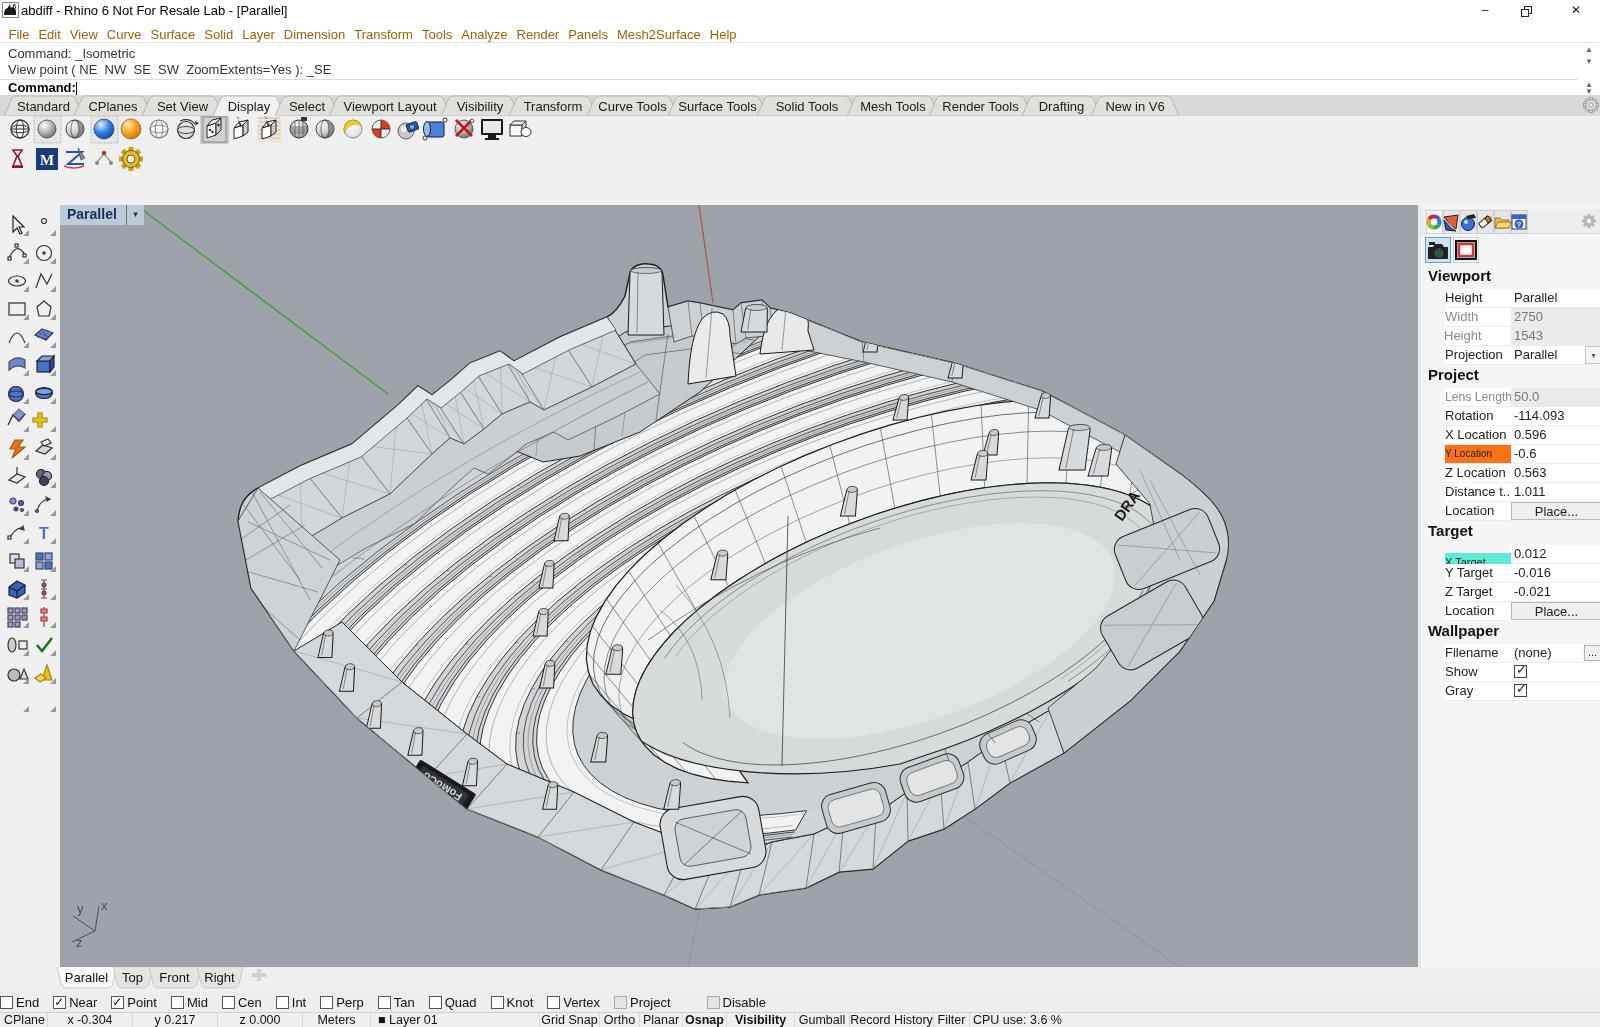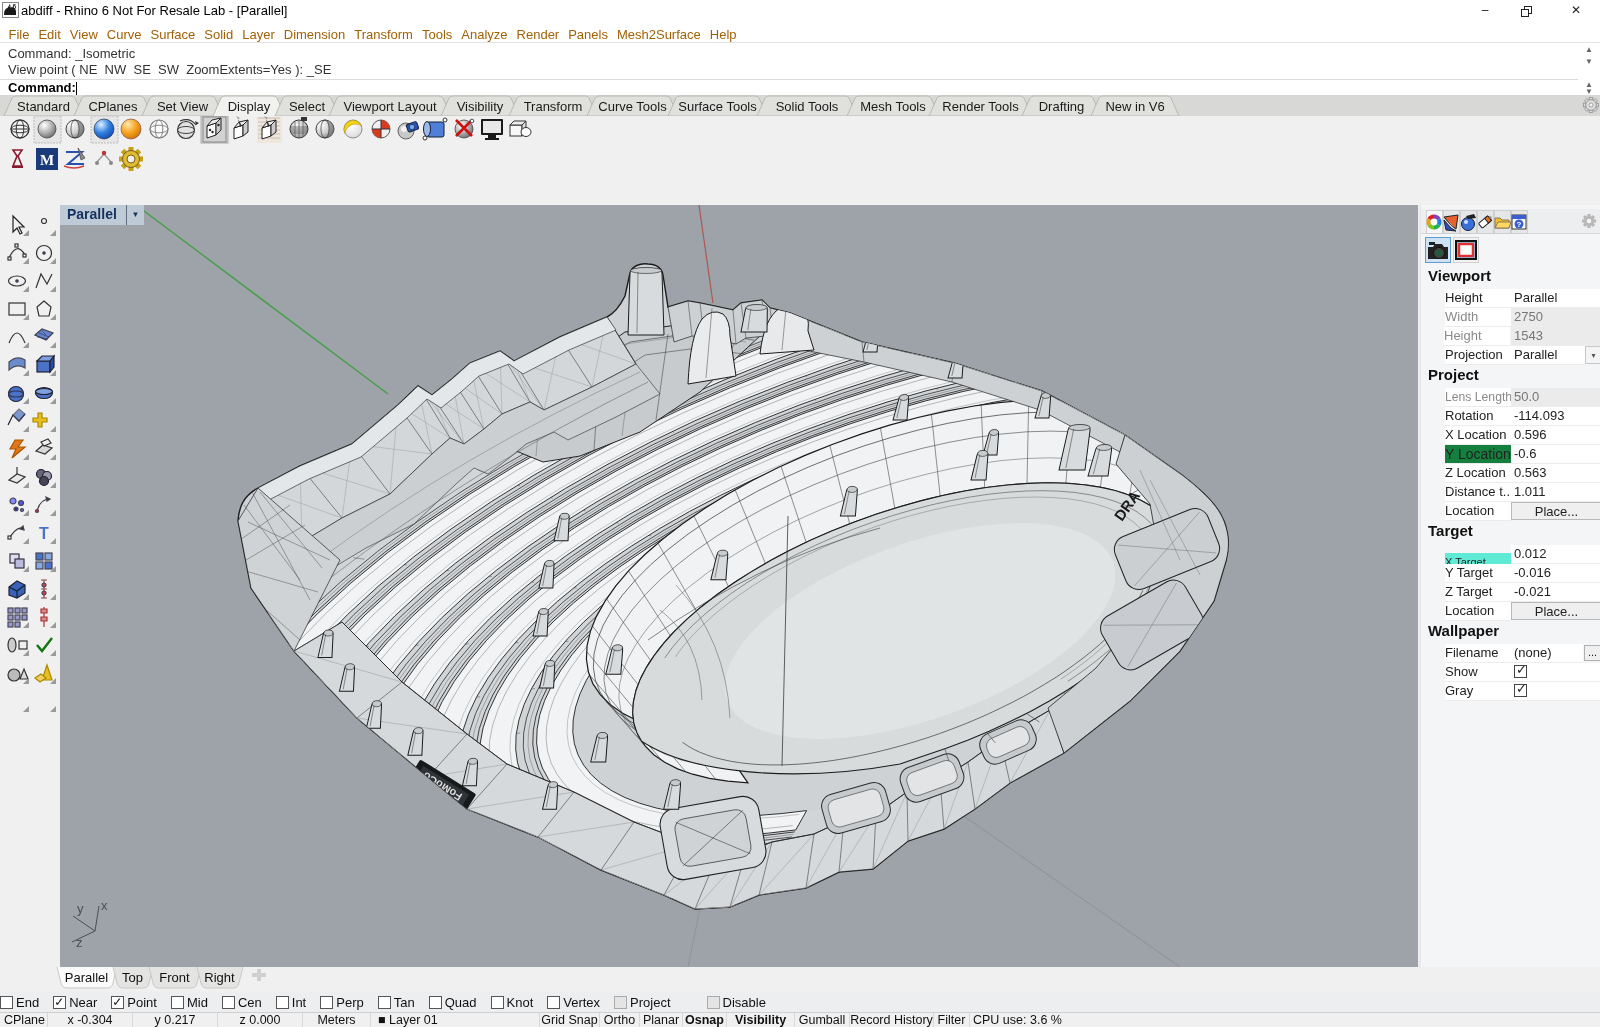--- a/index.html
+++ b/index.html
@@ -1096,21 +1096,21 @@
       <div class="abs" style="left:24px;top:141px;width:66px;height:19px;border-bottom:1px solid #ececec;color:#222;line-height:18px;background:#fff;white-space:nowrap;overflow:hidden;font-size:13px">Projection</div>
       <div class="abs" style="left:90px;top:141px;width:74px;height:19px;border-bottom:1px solid #ececec;line-height:18px;background:#fff;padding-left:3px">Parallel</div>
       <div class="abs" style="left:164px;top:141px;width:17px;height:18px;border:1px solid #c8c8c8;background:#f4f4f4;font-size:8px;text-align:center;line-height:17px;color:#555">▾</div>
       <div class="abs" style="left:7px;top:161px;font-size:15px;font-weight:bold;color:#111">Project</div>
       <div class="abs" style="left:24px;top:183px;width:66px;height:19px;border-bottom:1px solid #ececec;color:#8a8a8a;line-height:18px;background:#fff;white-space:nowrap;overflow:hidden;font-size:12.2px">Lens Length</div>
       <div class="abs" style="left:90px;top:183px;width:91px;height:19px;border-bottom:1px solid #ececec;line-height:18px;background:#ebebeb;color:#777;padding-left:3px">50.0</div>
       <div class="abs" style="left:24px;top:202px;width:66px;height:19px;border-bottom:1px solid #ececec;color:#222;line-height:18px;background:#fff;white-space:nowrap;overflow:hidden;font-size:13px">Rotation</div>
       <div class="abs" style="left:90px;top:202px;width:91px;height:19px;border-bottom:1px solid #ececec;line-height:18px;background:#fff;padding-left:3px">-114.093</div>
       <div class="abs" style="left:24px;top:221px;width:66px;height:19px;border-bottom:1px solid #ececec;color:#222;line-height:18px;background:#fff;white-space:nowrap;overflow:hidden;font-size:13px">X Location</div>
       <div class="abs" style="left:90px;top:221px;width:91px;height:19px;border-bottom:1px solid #ececec;line-height:18px;background:#fff;padding-left:3px">0.596</div>
-      <div class="abs" style="left:24px;top:240px;width:66px;height:19px;border-bottom:1px solid #ececec;color:#222;line-height:18px;background:#15803d;white-space:nowrap;overflow:hidden;font-size:14px">Y Location</div>
+      <div class="abs" style="left:24px;top:240px;width:66px;height:19px;border-bottom:1px solid #ececec;color:#222;line-height:18px;background:#f97316;white-space:nowrap;overflow:hidden;font-size:10px">Y Location</div>
       <div class="abs" style="left:90px;top:240px;width:91px;height:19px;border-bottom:1px solid #ececec;line-height:18px;background:#fff;padding-left:3px">-0.6</div>
       <div class="abs" style="left:24px;top:259px;width:66px;height:19px;border-bottom:1px solid #ececec;color:#222;line-height:18px;background:#fff;white-space:nowrap;overflow:hidden;font-size:13px">Z Location</div>
       <div class="abs" style="left:90px;top:259px;width:91px;height:19px;border-bottom:1px solid #ececec;line-height:18px;background:#fff;padding-left:3px">0.563</div>
       <div class="abs" style="left:24px;top:278px;width:66px;height:19px;border-bottom:1px solid #ececec;color:#222;line-height:18px;background:#fff;white-space:nowrap;overflow:hidden;font-size:13px">Distance t...</div>
       <div class="abs" style="left:90px;top:278px;width:91px;height:19px;border-bottom:1px solid #ececec;line-height:18px;background:#fff;padding-left:3px">1.011</div>
       <div class="abs" style="left:24px;top:297px;width:66px;height:19px;border-bottom:1px solid #ececec;color:#222;line-height:18px;background:#fff;white-space:nowrap;overflow:hidden;font-size:13px">Location</div>
       <div class="abs" style="left:90px;top:297px;width:91px;height:18px;border:1px solid #b8b8b8;background:#efefef;text-align:center;line-height:17px">Place...</div>
       <div class="abs" style="left:7px;top:317px;font-size:15px;font-weight:bold;color:#111">Target</div>
       <div class="abs" style="left:24px;top:348px;width:66px;height:19px;border-bottom:1px solid #ececec;color:#222;line-height:18px;background:#5eead4;white-space:nowrap;overflow:hidden;font-size:11px">X Target</div>
       <div class="abs" style="left:90px;top:340px;width:91px;height:19px;border-bottom:1px solid #ececec;line-height:18px;background:#fff;padding-left:3px">0.012</div>

